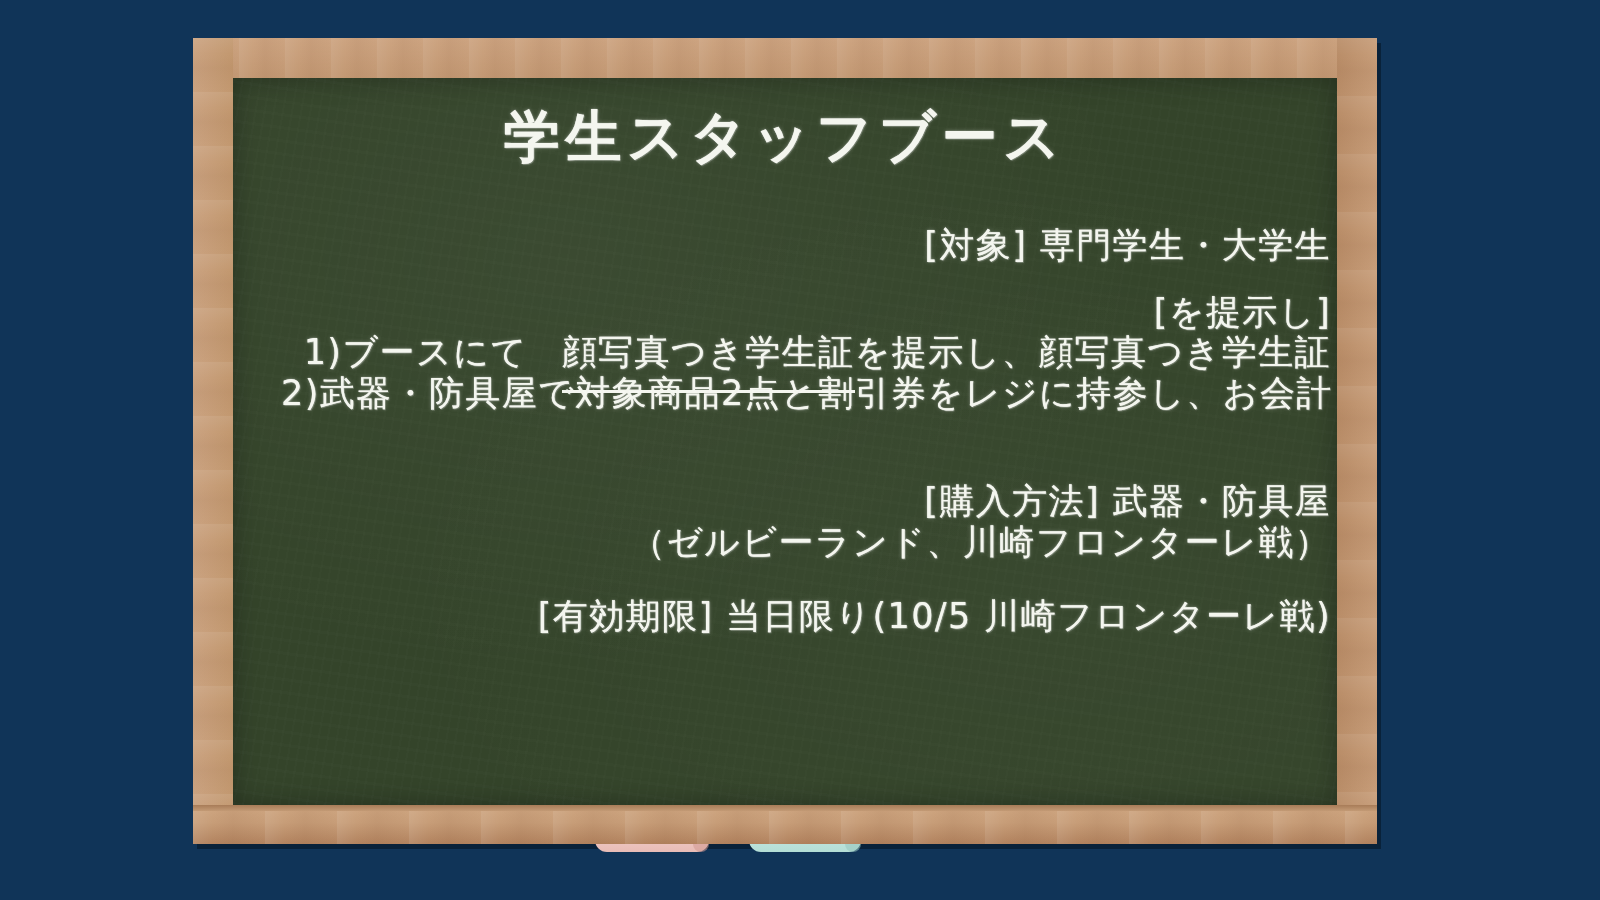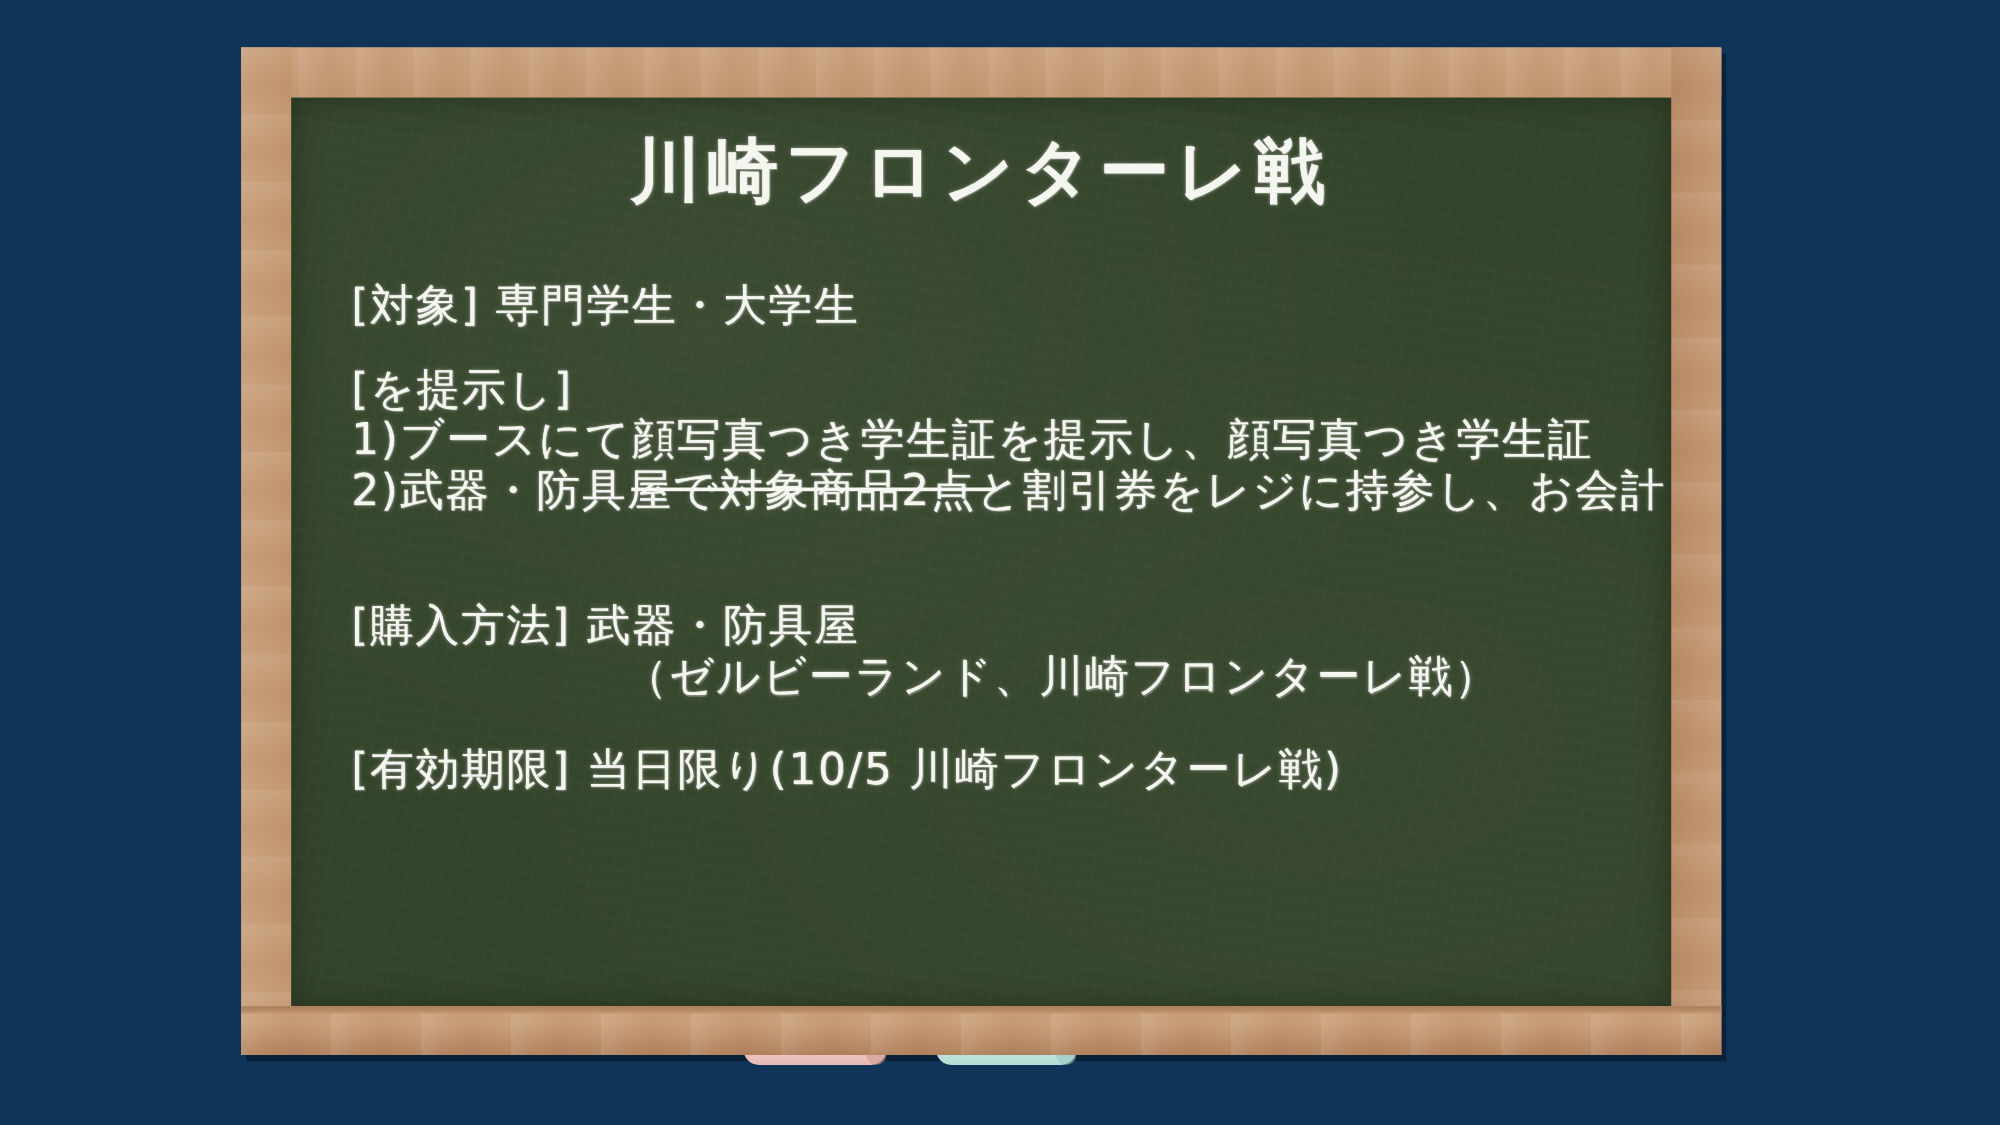--- a/index.html
+++ b/index.html
@@ -137,45 +137,46 @@
     font-weight:700;
     letter-spacing:0.10em;
   }
 
   #body-block {
     position:absolute;
     left:48px; top:148px;
     width:1050px;
   }
 
-  .line { font-size:35px; line-height:1.10; margin-bottom:2px; }
+  .line { font-size:35px; line-height:1.10; margin-bottom:2px;text-align:right; }
   .line.indent-sub { padding-left:218px; }
   .spacer-sm { height:26px; }
   .spacer-md { height:34px; }
 
   .underline-chalk {
     border-bottom:3px solid #f4f6ef;
     padding-bottom:18px;
+    margin-left:34px;
   }
 </style>
 </head>
 <body>
 
 <div id="stage">
 
   <div id="board-frame">
 
     <div id="frame-rail-top"></div>
     <div id="frame-rail-left"></div>
     <div id="frame-rail-right"></div>
 
     <div id="chalkboard">
       <div id="chalk-dust"></div>
 
-      <div id="board-title" class="chalk-text">川崎フロンターレ戦</div>
+      <div id="board-title" class="chalk-text">学生スタッフブース</div>
 
       <div id="body-block">
 
         <div class="line chalk-text">[対象] 専門学生・大学生</div>
 
         <div class="spacer-sm"></div>
 
         <div class="line chalk-text">[を提示し]</div>
 
         <div class="line chalk-text"><span>1)ブースにて</span><span class="underline-chalk">顔写真つき学生証</span><span>を提示し、顔写真つき学生証</span></div>

